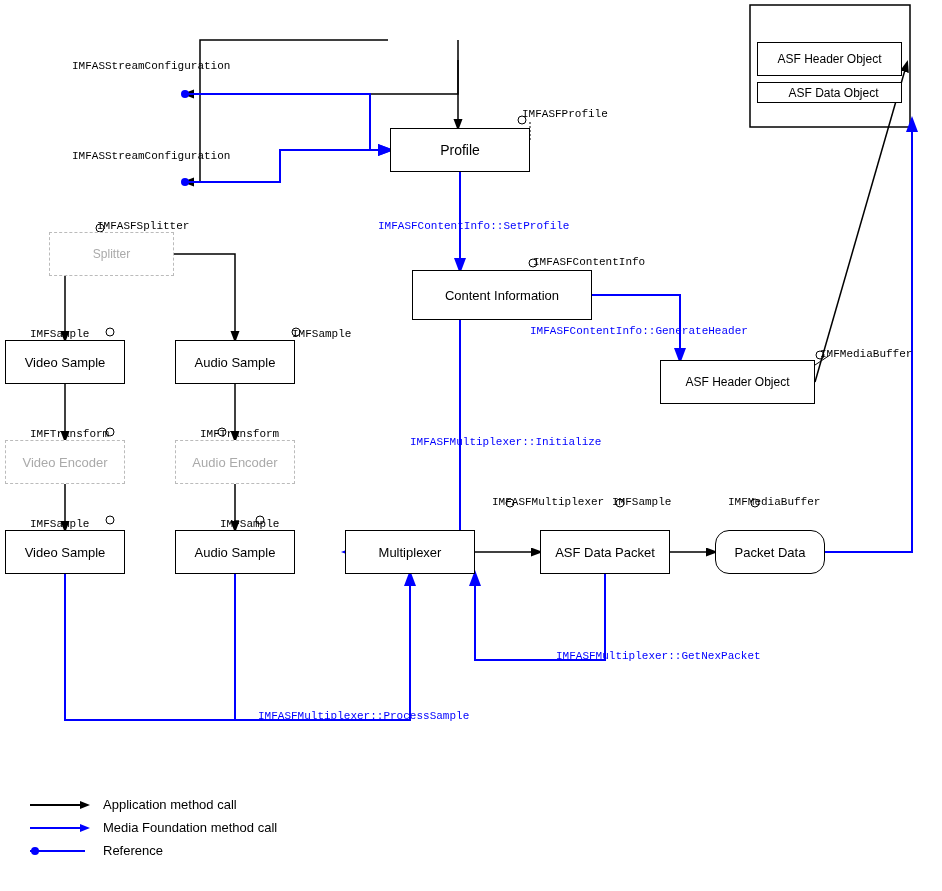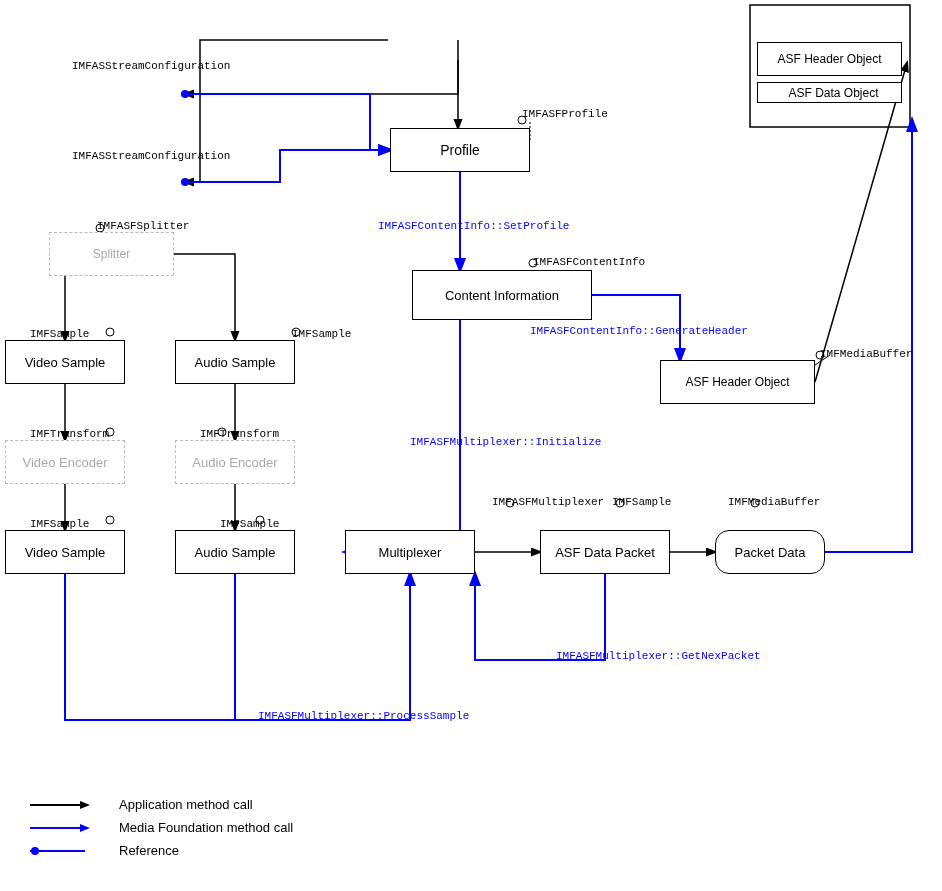--- a/index.html
+++ b/index.html
@@ -43,21 +43,20 @@
     }
     .legend-area {
       position: absolute;
       bottom: 30px;
       left: 30px;
     }
     .legend-item {
       display: flex;
       align-items: center;
       margin-bottom: 8px;
-      gap: 16px;
     }
     svg.arrows {
       position: absolute;
       top: 0;
       left: 0;
       width: 942px;
       height: 891px;
       pointer-events: none;
     }
   </style>

